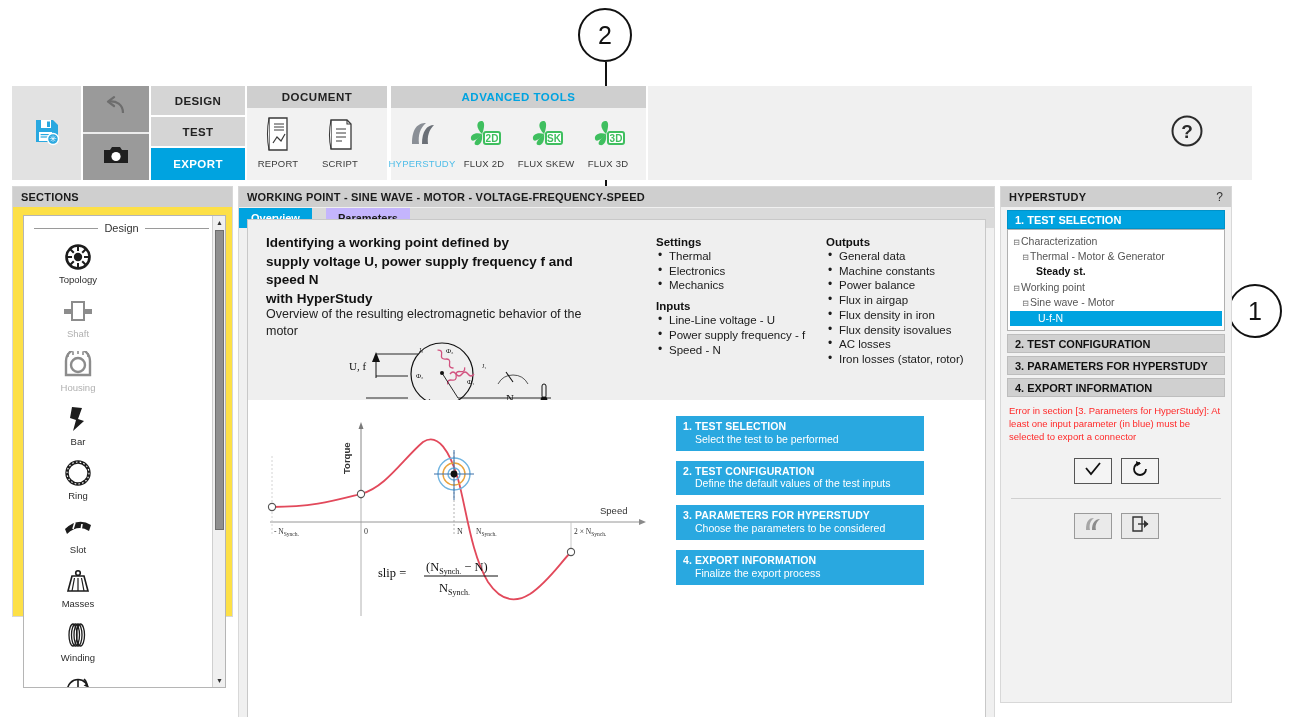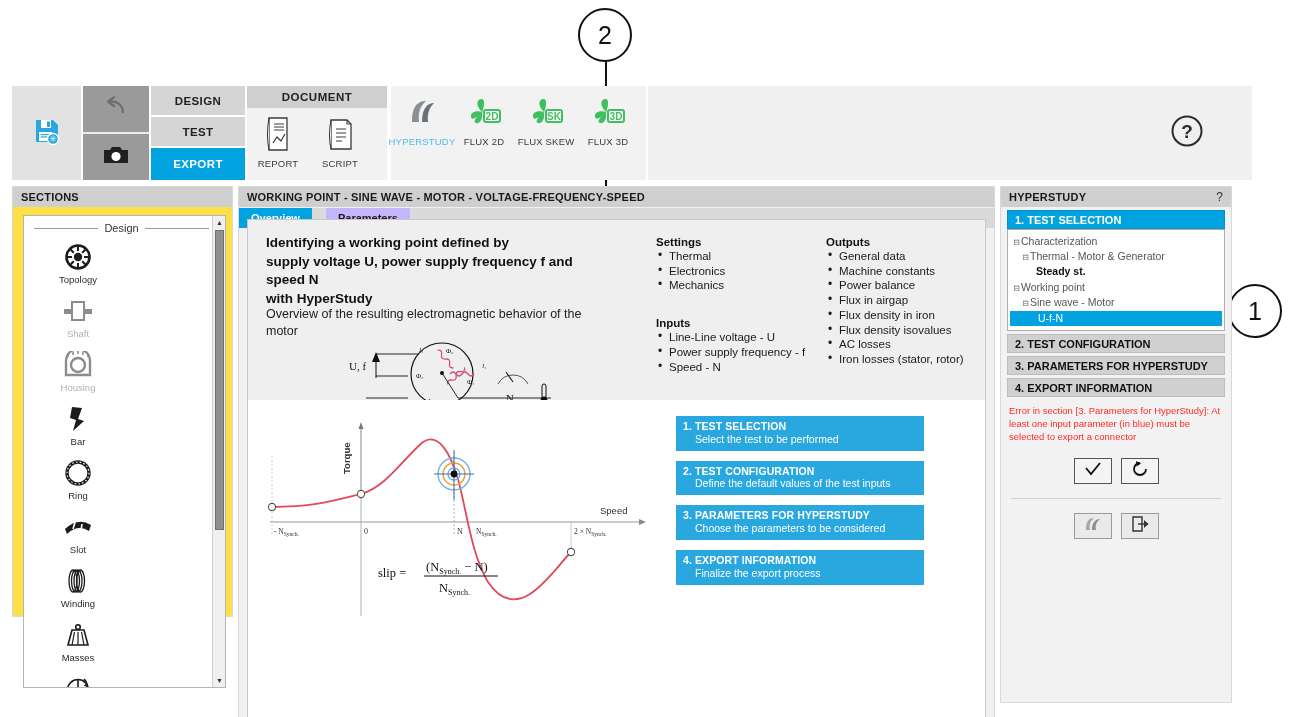--- a/index.html
+++ b/index.html
@@ -91,21 +91,21 @@
 
   .hdr-title { position:absolute; left:18px; top:14px; width:340px; font-size:13.5px;
                font-weight:bold; line-height:1.38; color:#111; }
   .hdr-sub { position:absolute; left:18px; top:86px; width:330px; font-size:12.5px;
              line-height:1.35; color:#222; }
   .motor-dia { position:absolute; left:98px; top:120px; }
 
   .col-settings { position:absolute; left:408px; top:16px; width:170px; }
   .col-outputs  { position:absolute; left:578px; top:16px; width:210px; }
   .col-h { font-size:11.5px; font-weight:bold; color:#111; margin:0 0 1px 0; }
-  .col-h.sp { margin-top:24px; }
+  .col-h.sp { margin-top:7px; }
   ul.bl { list-style:none; margin:0 0 0 2px; padding:0; }
   ul.bl li { font-size:11.5px; color:#1a1a1a; line-height:1.28; padding-left:11px;
              position:relative; white-space:nowrap; }
   ul.bl li:before { content:"•"; position:absolute; left:0; top:-1px; font-size:12px; color:#1a1a1a; }
 
   .steps { position:absolute; left:428px; top:16px; width:248px; }
   .step { background:#29a8e0; color:#fff; padding:4px 6px 5px 7px; margin-bottom:10px; }
   .step .s1 { font-size:10.5px; font-weight:bold; letter-spacing:.1px; line-height:1.2; }
   .step .s2 { font-size:10.5px; margin-left:12px; line-height:1.25; }
 
@@ -229,20 +229,21 @@
               <line x1="11" y1="21" x2="21" y2="21" stroke="#3a3a3a" stroke-width="1"></line>
               <line x1="11" y1="25" x2="17" y2="25" stroke="#3a3a3a" stroke-width="1"></line>
             </svg>
           </span>
           <span class="lb">SCRIPT</span>
         </div>
       </div>
     </div>
 
     <div class="tb-group tb-panel tb-adv accent">
+      <div class="tb-title">ADVANCED TOOLS</div>
       <div class="tb-items">
         <div class="tb-item sel">
           <span class="ic">
             <svg width="36" height="32" viewBox="0 0 36 32">
               <path d="M8 26 C8 10 14 5 22 5 C16 10 14 17 15 26 Z" fill="#8a8f96"></path>
               <path d="M18 26 C18 13 23 7 30 7 C25 12 23 18 24 26 Z" fill="#6b7077"></path>
             </svg>
           </span>
           <span class="lb">HYPERSTUDY</span>
         </div>
@@ -376,44 +377,44 @@
             <svg width="30" height="24" viewBox="0 0 30 24">
               <path d="M2 14 Q15 2 28 10 L26 16 Q15 9 4 19 Z" fill="#1c1c1c"></path>
               <line x1="12" y1="7.5" x2="10" y2="14" stroke="#fff" stroke-width="1.6"></line>
               <line x1="19" y1="9" x2="18" y2="15.5" stroke="#fff" stroke-width="1.6"></line>
             </svg>
           </span>
           <span class="lb">Slot</span>
         </div>
         <div class="sec-cell">
           <span class="ic">
-            <svg width="28" height="28" viewBox="0 0 28 28">
-              <g fill="none" stroke="#1c1c1c" stroke-width="1.3">
-                <ellipse cx="14" cy="14" rx="4" ry="11"></ellipse>
-                <ellipse cx="11.5" cy="14" rx="4" ry="11"></ellipse>
-                <ellipse cx="9" cy="14" rx="4" ry="11"></ellipse>
-                <ellipse cx="16.5" cy="14" rx="4" ry="11"></ellipse>
-              </g>
-            </svg>
-          </span>
-          <span class="lb">Winding</span>
-        </div>
-        <div class="sec-cell">
-          <span class="ic">
             <svg width="28" height="26" viewBox="0 0 28 26">
               <path d="M8 8 H20 L24 23 H4 Z" fill="none" stroke="#1c1c1c" stroke-width="1.6"></path>
               <circle cx="14" cy="5" r="2.3" fill="none" stroke="#1c1c1c" stroke-width="1.6"></circle>
               <g stroke="#1c1c1c" stroke-width="1.2">
                 <line x1="14" y1="10" x2="14" y2="23"></line>
                 <line x1="10.5" y1="10" x2="8" y2="23"></line>
                 <line x1="17.5" y1="10" x2="20" y2="23"></line>
               </g>
             </svg>
           </span>
           <span class="lb">Masses</span>
+        </div>
+        <div class="sec-cell">
+          <span class="ic">
+            <svg width="28" height="28" viewBox="0 0 28 28">
+              <g fill="none" stroke="#1c1c1c" stroke-width="1.3">
+                <ellipse cx="14" cy="14" rx="4" ry="11"></ellipse>
+                <ellipse cx="11.5" cy="14" rx="4" ry="11"></ellipse>
+                <ellipse cx="9" cy="14" rx="4" ry="11"></ellipse>
+                <ellipse cx="16.5" cy="14" rx="4" ry="11"></ellipse>
+              </g>
+            </svg>
+          </span>
+          <span class="lb">Winding</span>
         </div>
         <div class="sec-cell">
           <span class="ic">
             <svg width="28" height="28" viewBox="0 0 28 28">
               <circle cx="14" cy="15" r="10.5" fill="none" stroke="#1c1c1c" stroke-width="1.6"></circle>
               <path d="M14 15 L14 4.5 M14 15 L23 20.5 M14 15 L5 20.5" stroke="#1c1c1c" stroke-width="1.6"></path>
               <path d="M20 4 a9 9 0 0 1 3 7" fill="none" stroke="#1c1c1c" stroke-width="1.6"></path>
               <path d="M24 12.4 L23 8.6 L19.6 10.6 Z" fill="#1c1c1c"></path>
             </svg>
           </span>

